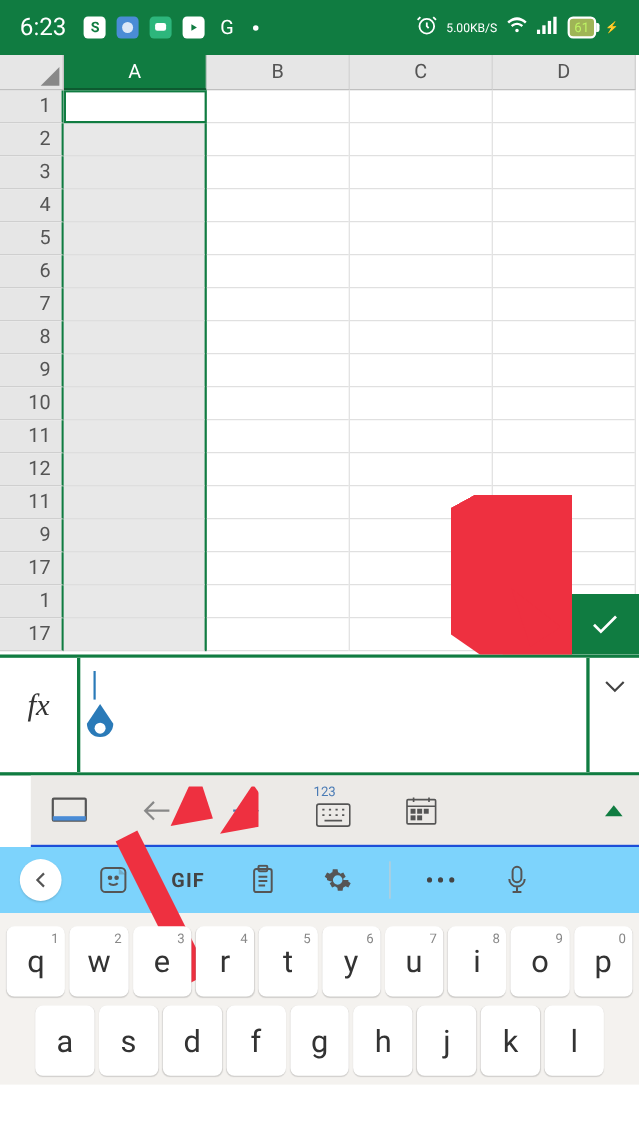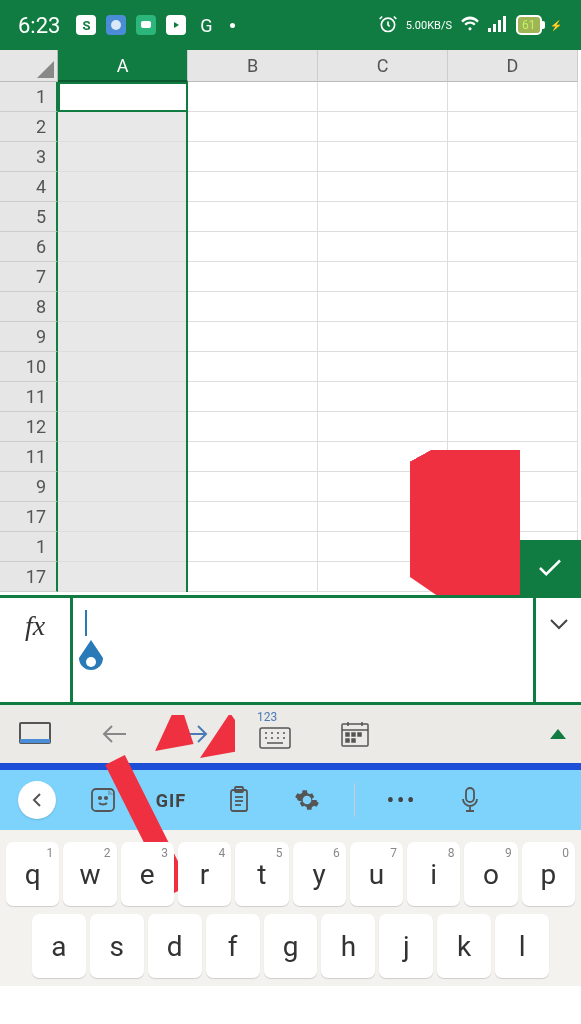--- a/index.html
+++ b/index.html
@@ -46,27 +46,27 @@
   .action-row { position: absolute; right: 0; bottom: 0; display: flex; height: 55px; }
   .action-btn { width: 62px; display: flex; align-items: center; justify-content: center; font-size: 28px; color: #fff; }
   .cancel-btn { background: #c5502c; }
   .confirm-btn { background: #107c41; }
 
   .arrow { position: absolute; pointer-events: none; }
   .arrow1 { left: 410px; top: 400px; }
   .arrow2 { left: 85px; top: 715px; }
 
   .formula-bar { display: flex; height: 110px; border-top: 3px solid #107c41; border-bottom: 3px solid #107c41; }
-  .fx-label { width: 70px; display: flex; align-items: flex-start; justify-content: center; padding-top: 12px; font-size: 28px; font-style: italic; font-family: 'Times New Roman', serif; color: #333; }
+  .fx-label { width: 70px; display: flex; align-items: flex-start; justify-content: center; padding-top: 28px; font-size: 28px; font-style: italic; font-family: 'Times New Roman', serif; color: #333; }
   .fx-input-wrap { flex: 1; border-left: 3px solid #107c41; border-right: 3px solid #107c41; background: #fff; position: relative; padding: 8px; }
   .fx-cursor { width: 2px; height: 26px; background: #2a7ab8; position: absolute; top: 12px; left: 12px; }
   .fx-handle { position: absolute; top: 42px; left: 4px; width: 28px; height: 40px; }
   .fx-chevron { width: 45px; display: flex; align-items: flex-start; justify-content: center; padding-top: 20px; color: #444; font-size: 20px;}
 
-  .toolbar { height: 65px; background: #eceae7; display: flex; align-items: center; padding: 0 15px; gap: 40px; border-bottom: 7px solid #1d4ed8;}
+  .toolbar { height: 65px; background: #eceae7; display: flex; align-items: center; padding: 0 15px; gap: 40px; border-bottom: 2px solid #1d4ed8; margin-left: 28px;}
   .tb-icon { width: 40px; height: 40px; display: flex; align-items: center; justify-content: center; color: #555; font-size: 22px;}
   .tb-spacer { flex: 1; }
   .tb-tri { width:0;height:0;border-left:8px solid transparent;border-right:8px solid transparent;border-bottom:10px solid #107c41;}
 
   .kb-top { height: 60px; background: #7dd3fc; display: flex; align-items: center; padding: 0 18px; gap: 26px; }
   .kb-top-item { width: 42px; height: 42px; display:flex;align-items:center;justify-content:center;color:#444;font-size:20px;}
   .kb-back { background:#fff; border-radius:50%; width:38px;height:38px; box-shadow:0 1px 2px rgba(0,0,0,0.15);}
   .vdiv { width:1px; height:34px; background:#ccc; }
   .kb-dots { letter-spacing:3px; font-weight:bold;}
 

